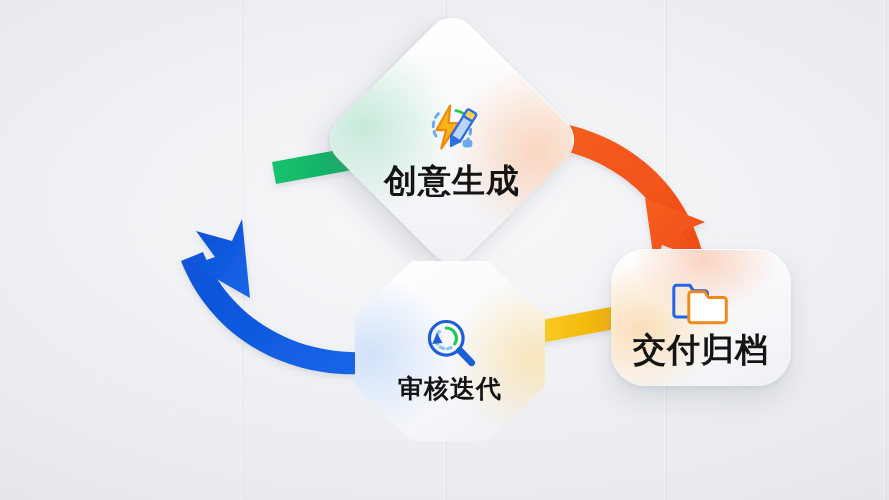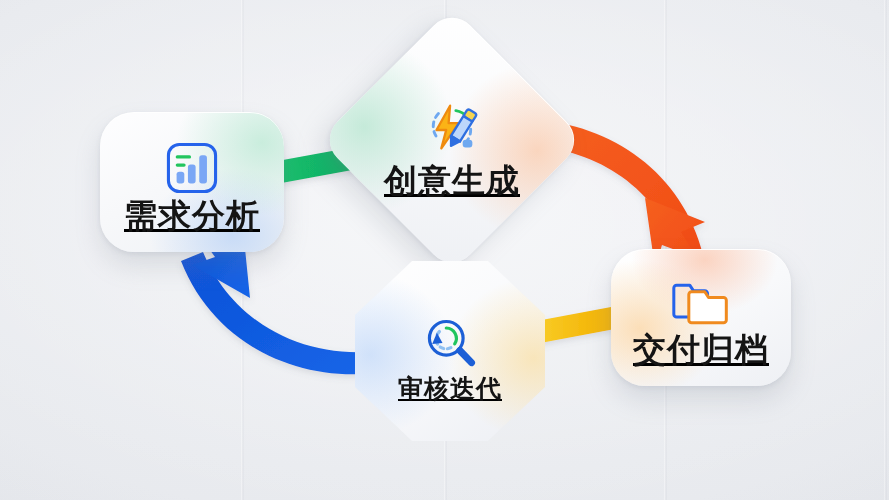--- a/index.html
+++ b/index.html
@@ -53,21 +53,20 @@
     height: 500px;
   }
 
   
   .node {
     position: absolute;
     display: flex;
     flex-direction: column;
     align-items: center;
     justify-content: flex-start;
-    text-decoration: underline;
   }
 
   .node .shape {
     position: absolute;
     inset: 0;
   }
 
   .node .content {
     position: relative;
     display: flex;
@@ -231,36 +230,20 @@
 
     <g filter="url(#softsh)">
       <path d="M 368 352
                C 300 356, 232 322, 203 252
                L 181 261
                C 212 340, 288 378, 364 374 Z" fill="url(#gBlue)"></path>
       <path d="M 250 298 L 192 265 L 215 257 L 196 231 L 232 241 L 242 219 Z" fill="url(#gBlue)"></path>
     </g>
   </svg>
 
-  <div class="node" id="node-analysis">
-    <div class="shape"></div>
-    <div class="content">
-      <span class="icon-wrap">
-        <svg width="58" height="58" viewBox="0 0 64 64">
-          <rect x="6" y="6" width="52" height="52" rx="12" ry="12" fill="none" stroke="#2563eb" stroke-width="3.4"></rect>
-          <rect x="14" y="18" width="17" height="3.6" rx="1.8" fill="#22c55e"></rect>
-          <rect x="14" y="27" width="11" height="3.6" rx="1.8" fill="#22c55e"></rect>
-          <rect x="15" y="36" width="8.5" height="13" rx="3" fill="#7aa7f5"></rect>
-          <rect x="27.5" y="28" width="8.5" height="21" rx="3" fill="#7aa7f5"></rect>
-          <rect x="40" y="18" width="8.5" height="31" rx="3" fill="#7aa7f5"></rect>
-        </svg>
-      </span>
-      <span class="label">需求分析</span>
-    </div>
-  </div>
 
   <div class="node" id="node-create">
     <div class="shape"></div>
     <div class="content">
       <span class="icon-wrap">
         <svg width="62" height="62" viewBox="0 0 64 64">
           <path d="M18 16 A19 19 0 0 0 16 40" fill="none" stroke="#6ea8f0" stroke-width="3" stroke-linecap="round" stroke-dasharray="5 5"></path>
           <path d="M46 46 A19 19 0 0 0 50 26" fill="none" stroke="#6ea8f0" stroke-width="3" stroke-linecap="round" stroke-dasharray="5 5"></path>
           <path d="M36 13 A19 19 0 0 1 48 20" fill="none" stroke="#22c55e" stroke-width="3" stroke-linecap="round"></path>
           <path d="M30 8 L16 33 L26 33 L21 52 L39 26 L28.5 26 Z" fill="#fbb316" stroke="#ef8b10" stroke-width="2.4" stroke-linejoin="round"></path>

